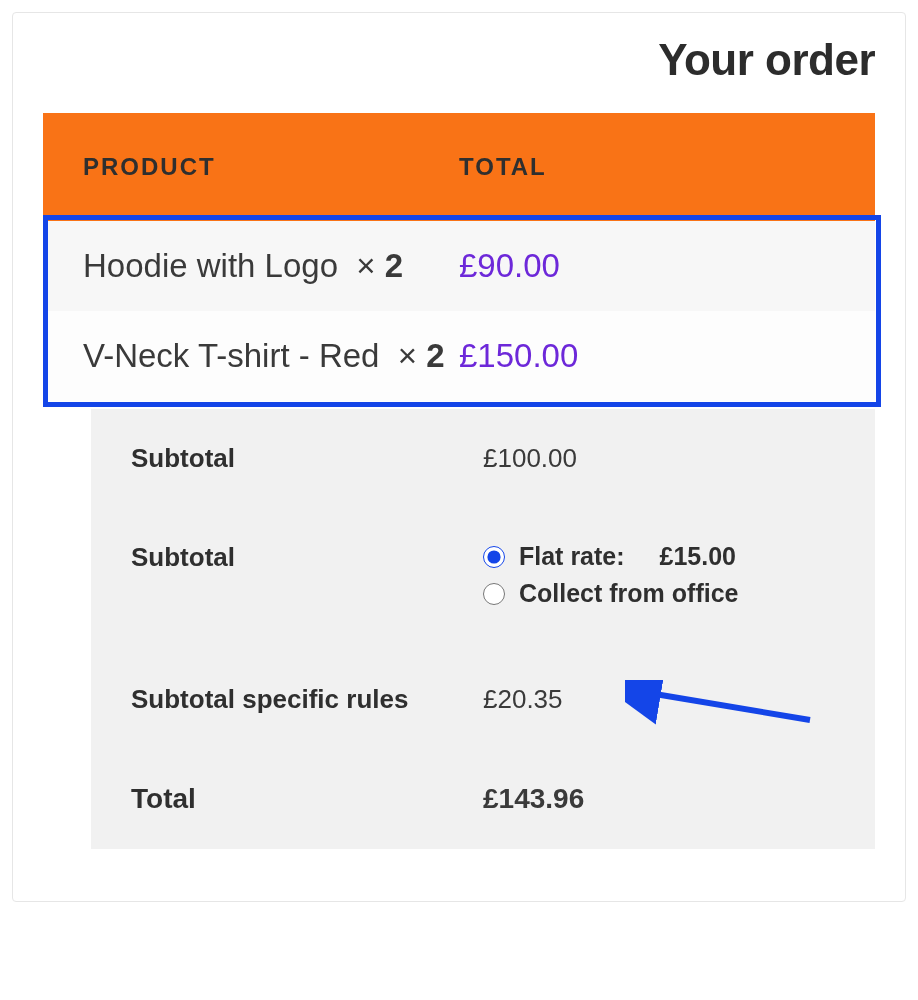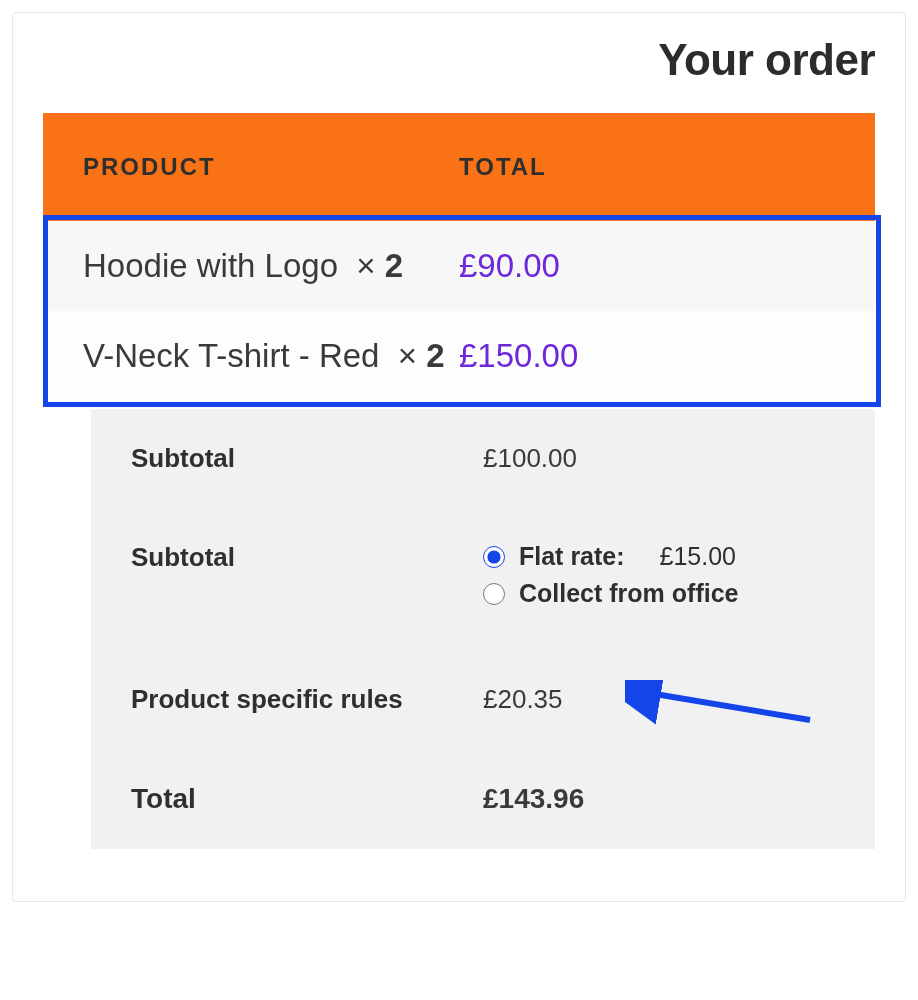--- a/index.html
+++ b/index.html
@@ -80,21 +80,21 @@
       top: 0;
       width: 50%;
       height: 100%;
       background: #fefefe;
       z-index: -1;
     }
     .lower-wrap { position: relative; margin-left: 48px; }
     .shipping-col { width: 50%; }
     .ship-opt { display:flex; align-items:center; gap:14px; margin-bottom:8px; font-weight:700; font-size:25px; color:#2f2f2f; }
     input[type=radio]{ width:22px; height:22px; accent-color:#1445e8; }
-    .ship-price { font-weight:400; }
+    .ship-price { font-weight:700; }
     .total-row .label, .total-row .value { font-weight: 800; font-size: 28px; }
     .value.subtotal, .value.fee { font-weight: 400; }
     
     .arrow {
       position: absolute;
       right: 60px;
       top: 0;
       transform: translateY(0);
       z-index: 6;
     }
@@ -149,21 +149,21 @@
                 <span>Flat rate:</span>&nbsp;<span class="ship-price">£15.00</span>
               </label>
               <label class="ship-opt">
                 <input type="radio" name="ship" style="">
                 <span>Collect from office</span>
               </label>
             </div>
           </div>
 
           <div class="sum-row" style="position:relative;">
-            <div class="label">Product specific rules</div>
+            <div class="label">Subtotal specific rules</div>
             <div class="value fee">£20.35</div>
             <svg class="arrow" width="190" height="60" viewBox="0 0 190 60" style="top:30px;">
               <defs>
                 <marker id="ah" markerWidth="14" markerHeight="14" refX="3" refY="5" orient="auto">
                   <polygon points="0,0 10,5 0,10" fill="#1445e8"></polygon>
                 </marker>
               </defs>
               <line x1="185" y1="40" x2="18" y2="12" stroke="#1445e8" stroke-width="6" marker-end="url(#ah)"></line>
             </svg>
           </div>

